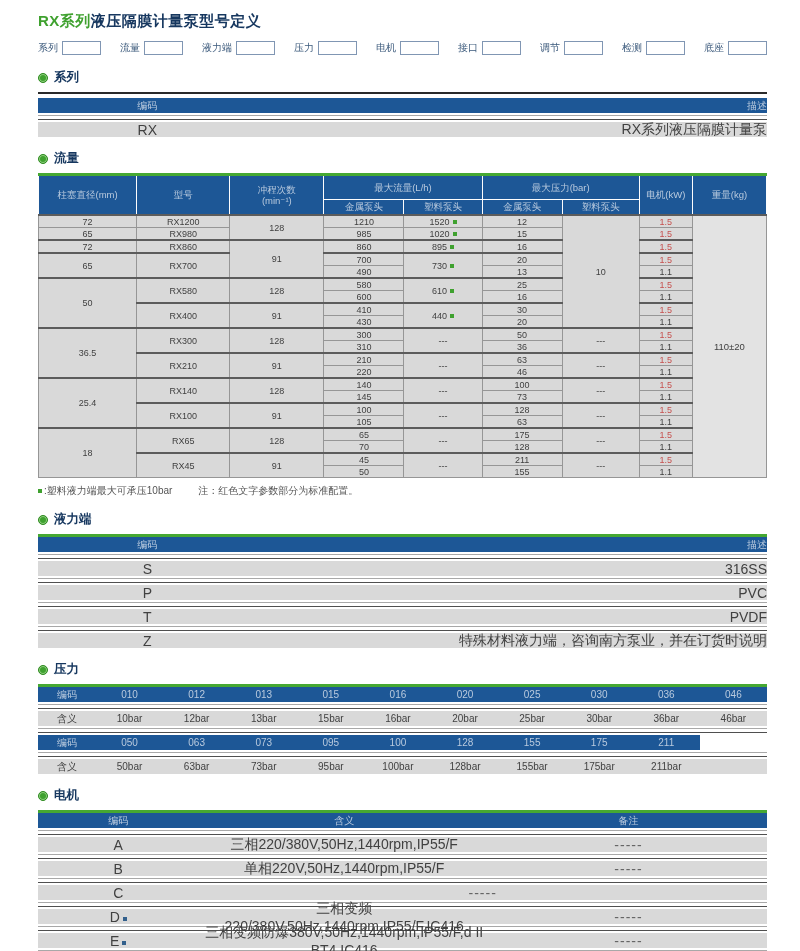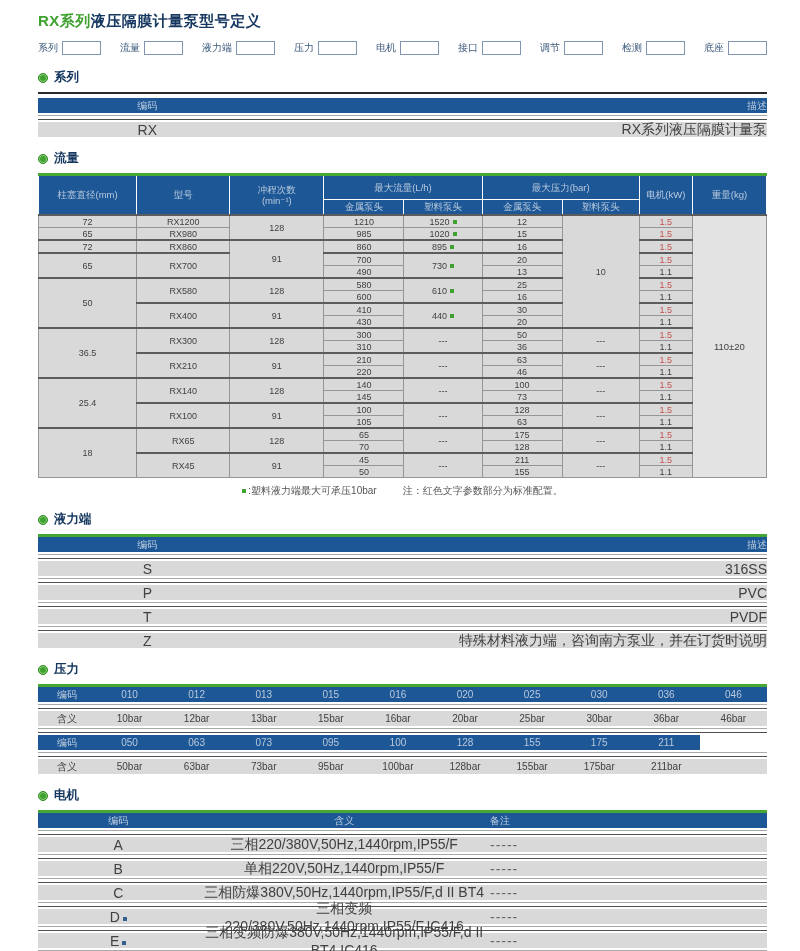--- a/index.html
+++ b/index.html
@@ -37,37 +37,37 @@
   table.flow th.pre{white-space:pre-line;}
   table.flow td{background:#d9d9d9;border:1px solid #969696;height:11px;line-height:10px;padding:0;text-align:center;font-size:9px;color:#3f3f3f;}
   table.flow tr.grp td{border-top:2px solid #5c5c5c;}
   table.flow td.red span{color:#c6504e;}
   table.flow td.wcell{background:#e3e3e3;font-size:9.5px;}
   .sq{display:inline-block;width:4px;height:4px;margin-left:3px;vertical-align:1px;}
   .sq.g{background:#3fa12f;}
   .sq.b{background:#33608c;}
 
   
-  .note{display:flex;align-items:center;font-size:10px;color:#555;margin:6px 0 2px;justify-content:center;}
+  .note{display:flex;align-items:center;font-size:10px;color:#555;margin:6px 0 2px;}
   .note .gap{width:26px;}
   .note .sq{margin:0 2px 0 0;}
 
   
   .prow{display:flex;align-items:stretch;height:15px;font-size:10px;}
   .prow .pc{flex:1 1 0;text-align:center;line-height:15px;}
   .prow .pc:first-child{flex:0 0 58px;}
   .phead .pc{background:#1d5796;color:#b9cade;}
   .phead .pc.blank{background:transparent;}
   .pvals .pc{background:#d9d9d9;color:#414141;}
   .greentop{border-top:3px solid #46a832;}
 
   
   .mc1{flex:0 0 22%;text-align:center;}
   .mc2{flex:0 0 40%;text-align:center;}
-  .mc3{flex:1 1 0;text-align:left;}
+  .mc3{flex:1 1 0;text-align:center;}
   .dashes{letter-spacing:1px;color:#666;}
 </style>
 </head>
 <body>
 
 <div class="content">
 
   <div class="title"><span class="grn">RX系列</span><span class="nvy">液压隔膜计量泵型号定义</span></div>
 
   <div class="boxrow">
@@ -430,21 +430,20 @@
   </div>
   <div class="dsep"></div>
   <div class="graybar">
     <span class="mc1"><span>B</span></span>
     <span class="mc2">单相220V,50Hz,1440rpm,IP55/F</span>
     <span class="mc3 dashes">-----</span>
   </div>
   <div class="dsep"></div>
   <div class="graybar">
     <span class="mc1"><span>C</span></span>
-    <span class="mc2">三相防爆380V,50Hz,1440rpm,IP55/F,d II BT4</span>
     <span class="mc3 dashes">-----</span>
   </div>
   <div class="dsep"></div>
   <div class="graybar">
     <span class="mc1"><span>D</span><span class="sq b"></span></span>
     <span class="mc2">三相变频220/380V,50Hz,1440rpm,IP55/F,IC416</span>
     <span class="mc3 dashes">-----</span>
   </div>
   <div class="dsep"></div>
   <div class="graybar">

